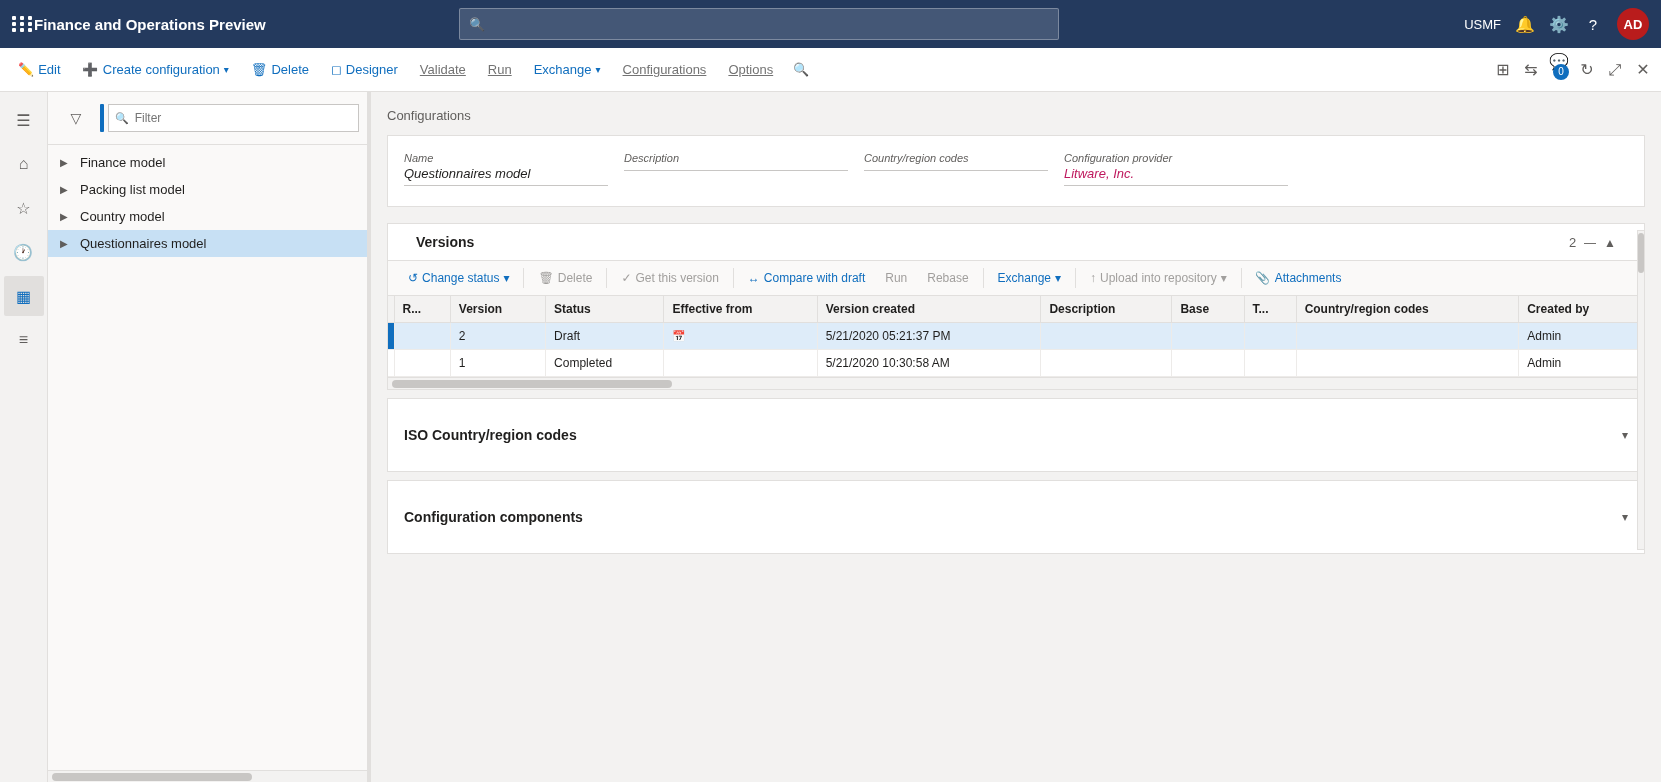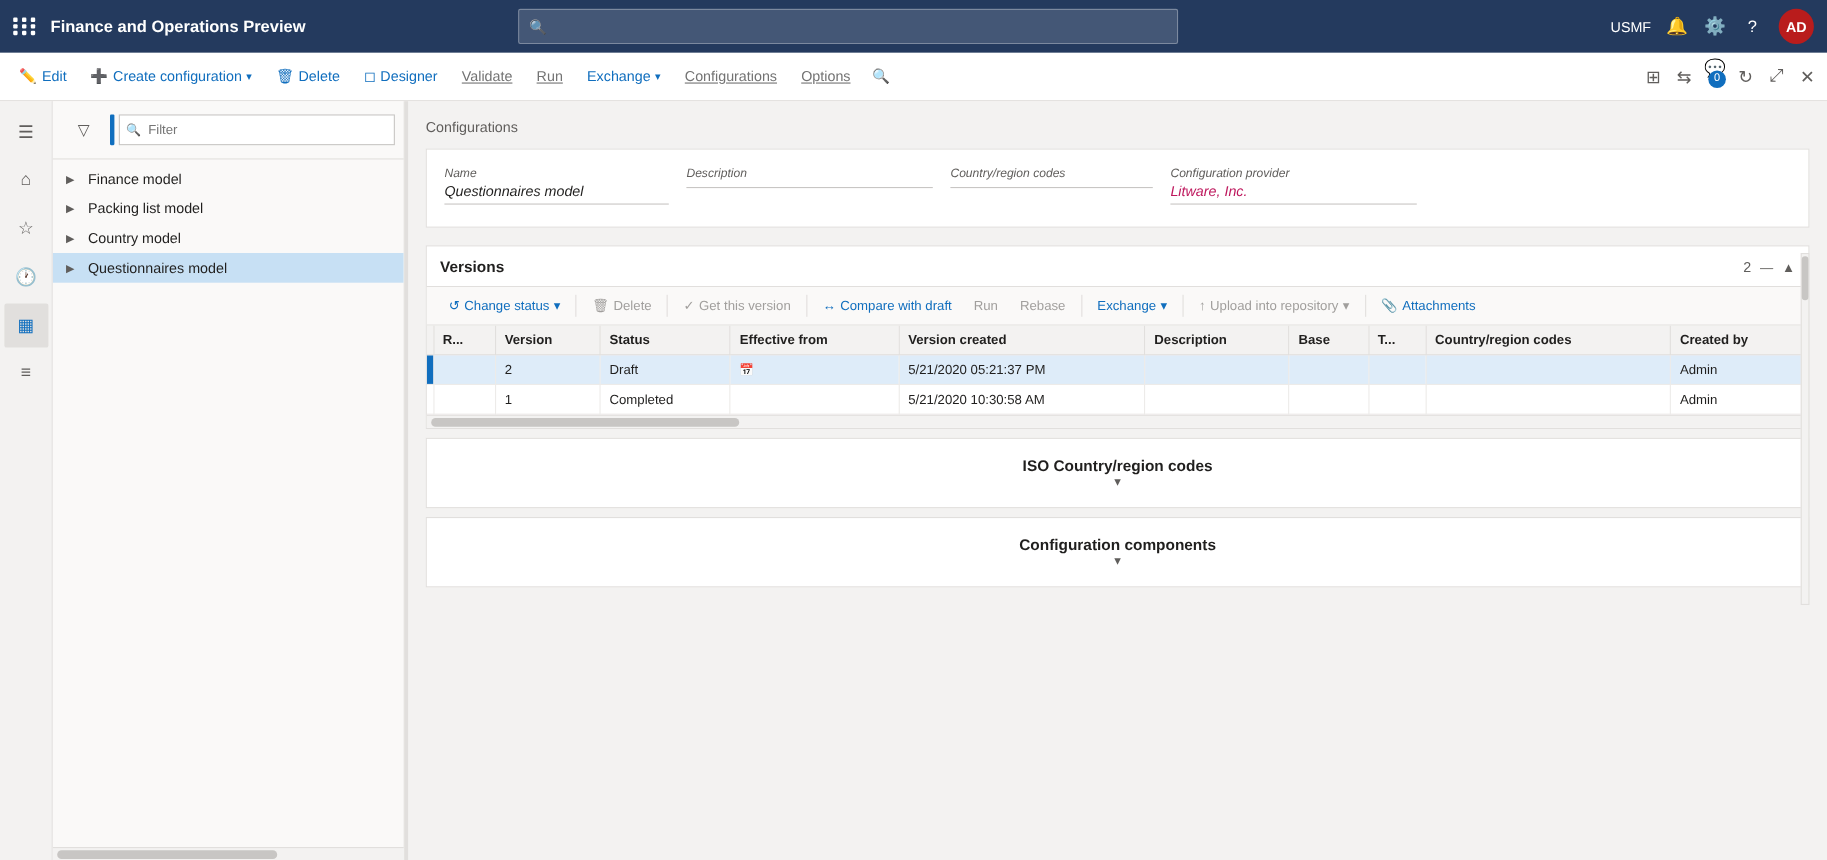--- a/index.html
+++ b/index.html
@@ -9,21 +9,21 @@
     .top-bar {
       background: #1a1a2e;
       background: #0f0f23;
       background: #1b1b3a;
       background: #243a5e;
       display: flex;
       align-items: center;
       height: 48px;
       padding: 0 12px;
       color: white;
-      gap: 12px;
+      gap: 0;
     }
     .top-bar-title {
       font-size: 15px;
       font-weight: 600;
       color: white;
       white-space: nowrap;
     }
     .top-bar-search {
       flex: 1;
       max-width: 600px;
@@ -225,21 +225,21 @@
 
     
     .versions-section {
       background: white;
       border: 1px solid #e1dfdd;
       margin-bottom: 8px;
     }
     .section-title-bar {
       display: flex;
       align-items: flex-end;
-      padding: 10px 12px;
+      padding: 10px 28px;
       border-bottom: 1px solid #e1dfdd;
       gap: 8px;
     }
     .section-title {
       font-size: 14px;
       font-weight: 600;
       flex: 1;
     }
     .section-count { font-size: 13px; color: #605e5c; }
     .section-expand-icons { display: flex; gap: 8px; color: #605e5c; font-size: 12px; cursor: pointer; }
@@ -296,24 +296,23 @@
 
     
     .collapsible-section {
       background: white;
       border: 1px solid #e1dfdd;
       margin-bottom: 8px;
     }
     .collapsible-header {
       display: flex;
       align-items: center;
-      padding: 16px 16px;
+      padding: 28px 16px;
       cursor: pointer;
       justify-content: space-between;
-      flex-direction: column;
     }
     .collapsible-title { font-size: 14px; font-weight: 600; }
     .collapsible-chevron { font-size: 12px; color: #605e5c; }
 
     
     .table-scroll-container {
       overflow-x: auto;
       overflow-y: auto;
       max-height: 300px;
     }

